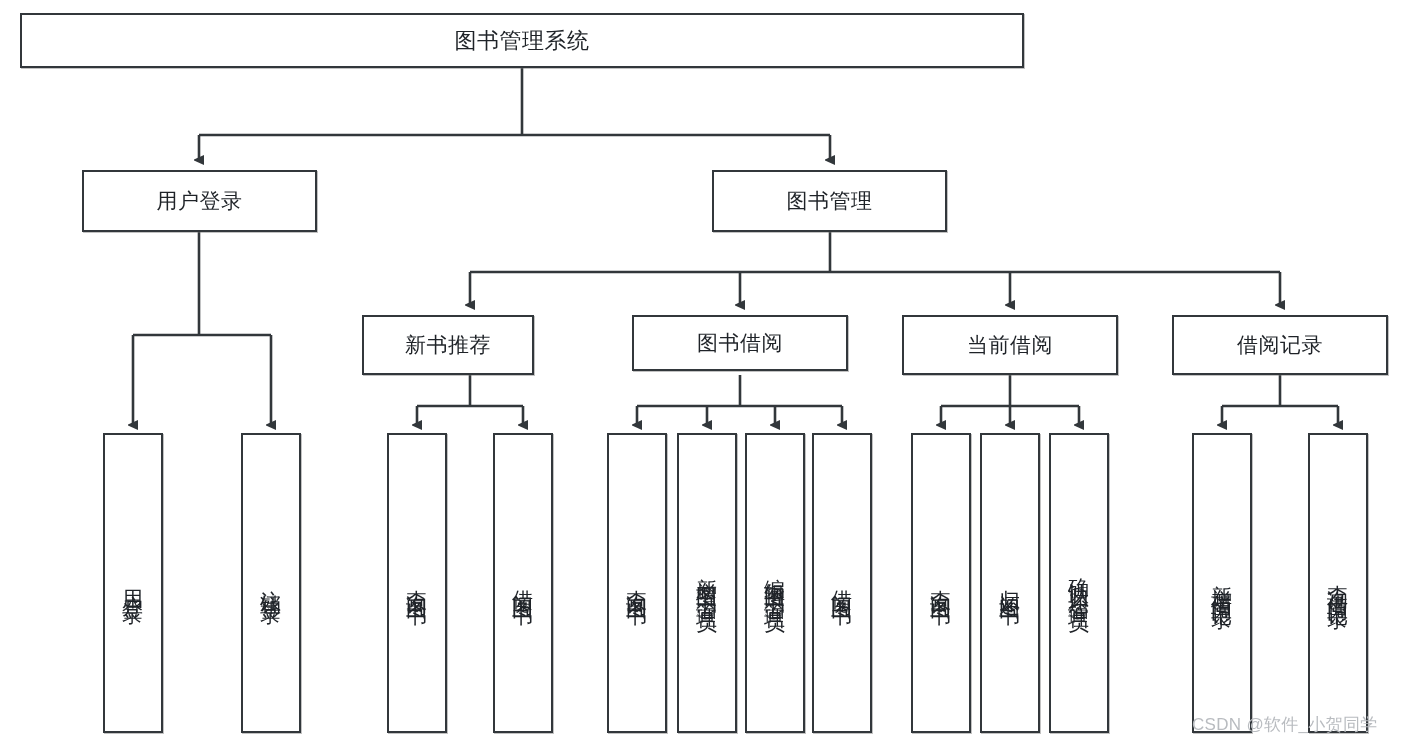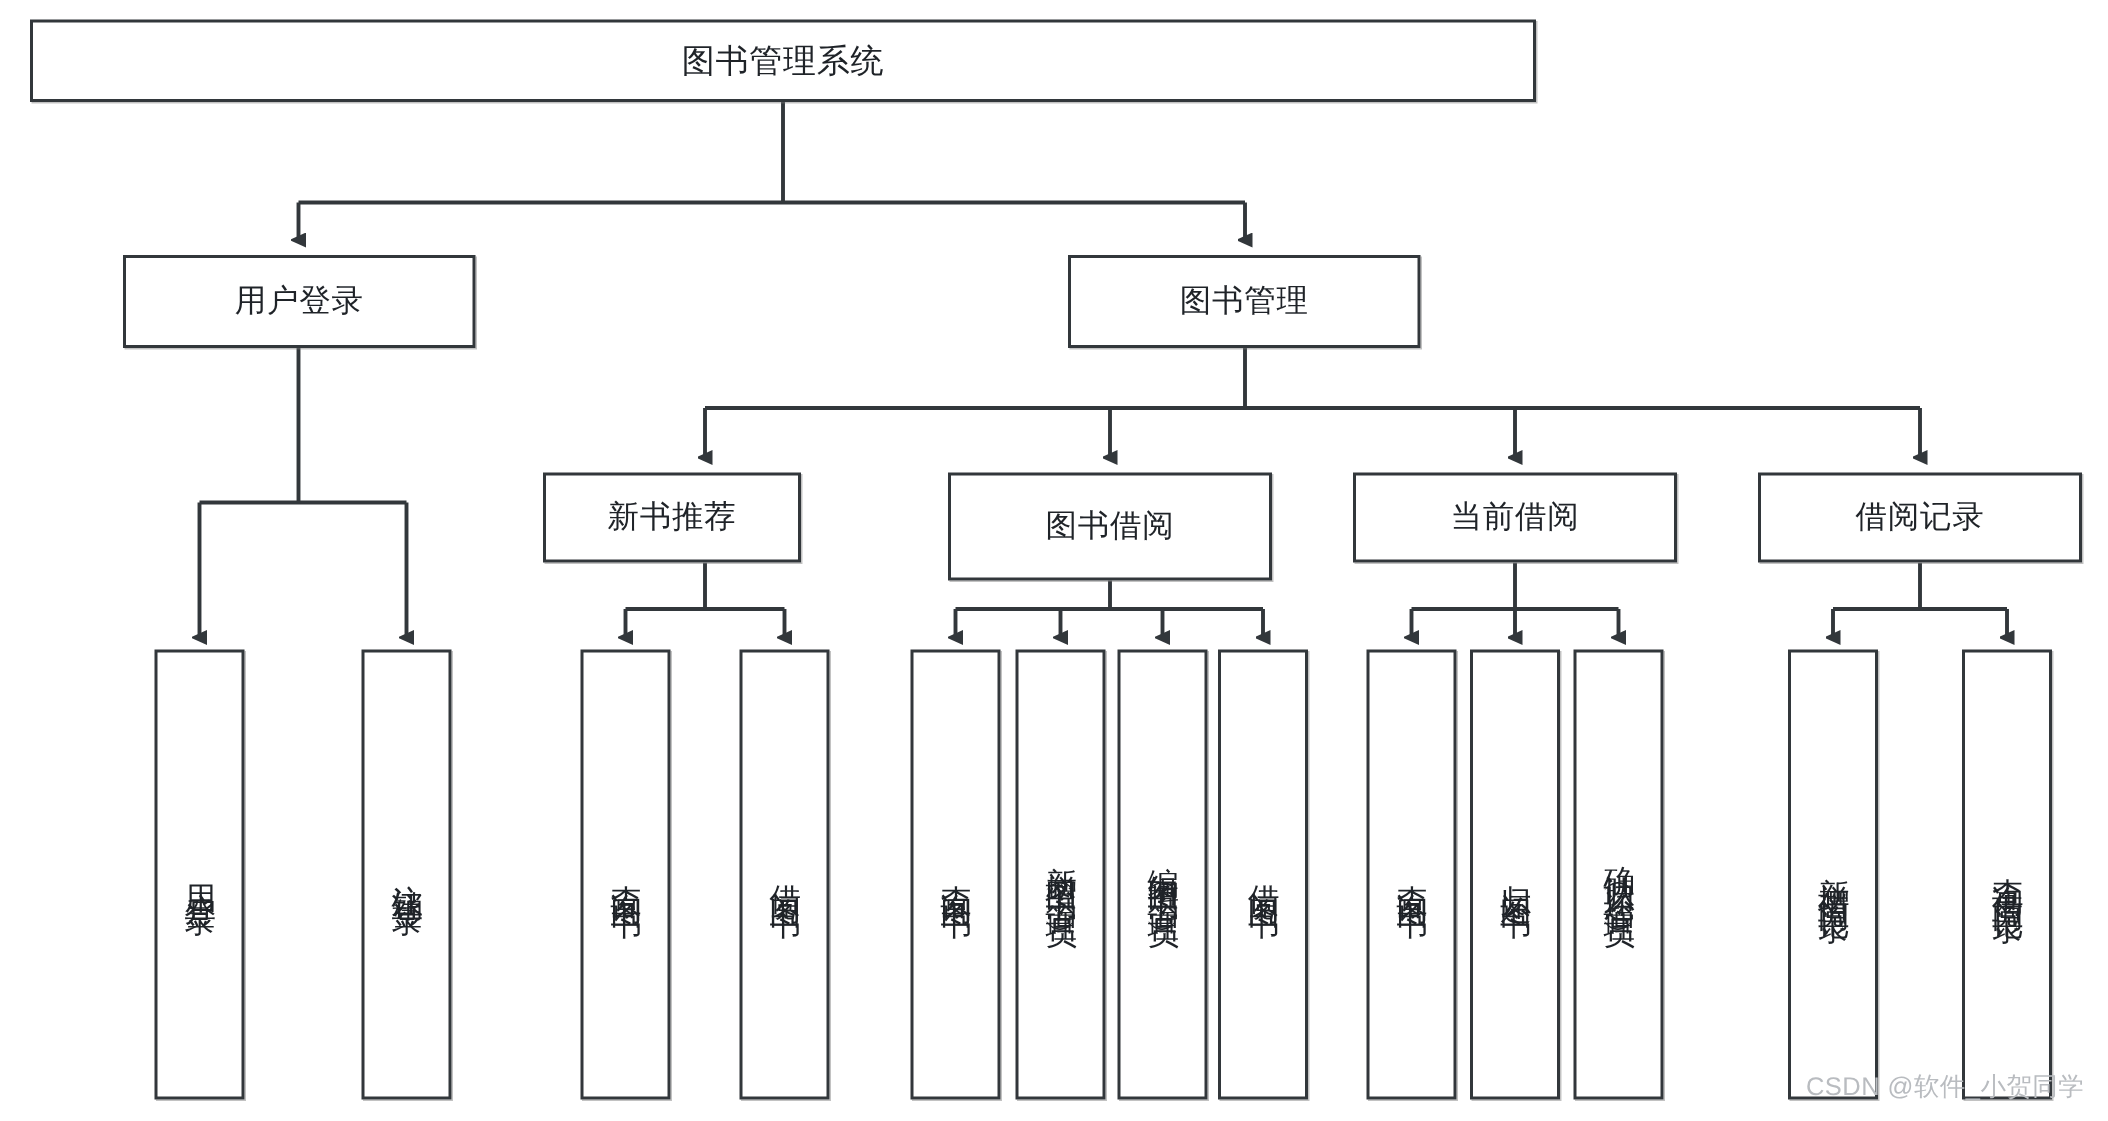--- a/index.html
+++ b/index.html
@@ -130,21 +130,21 @@
   <div class="node horiz" style="left:82px; top:170px; width:235px; height:62px;">
     <span class="label">用户登录</span>
   </div>
   <div class="node horiz" style="left:712px; top:170px; width:235px; height:62px;">
     <span class="label">图书管理</span>
   </div>
 
   <div class="node horiz" style="left:362px; top:315px; width:172px; height:60px;">
     <span class="label">新书推荐</span>
   </div>
-  <div class="node horiz" style="left:632px; top:315px; width:216px; height:72px;">
+  <div class="node horiz" style="left:632px; top:315px; width:216px; height:56px;">
     <span class="label">图书借阅</span>
   </div>
   <div class="node horiz" style="left:1172px; top:315px; width:216px; height:60px;">
     <span class="label">借阅记录</span>
   </div>
   <div class="node horiz" style="left:902px; top:315px; width:216px; height:60px;">
     <span class="label">当前借阅</span>
   </div>
 
   <div class="node vert" style="left:103px; top:433px; width:60px; height:300px;">
@@ -184,15 +184,15 @@
     <span class="label">确认归还（管理员）</span>
   </div>
 
   <div class="node vert" style="left:1192px; top:433px; width:60px; height:300px;">
     <span class="label">新增借阅记录</span>
   </div>
   <div class="node vert" style="left:1308px; top:433px; width:60px; height:300px;">
     <span class="label">查询借阅记录</span>
   </div>
 
-  <div id="watermark" style="left:1192px; top:713px;margin-left:12px;">CSDN @软件_小贺同学</div>
+  <div id="watermark" style="left:1192px; top:713px;">CSDN @软件_小贺同学</div>
 
 </div>
 
 </body></html>

